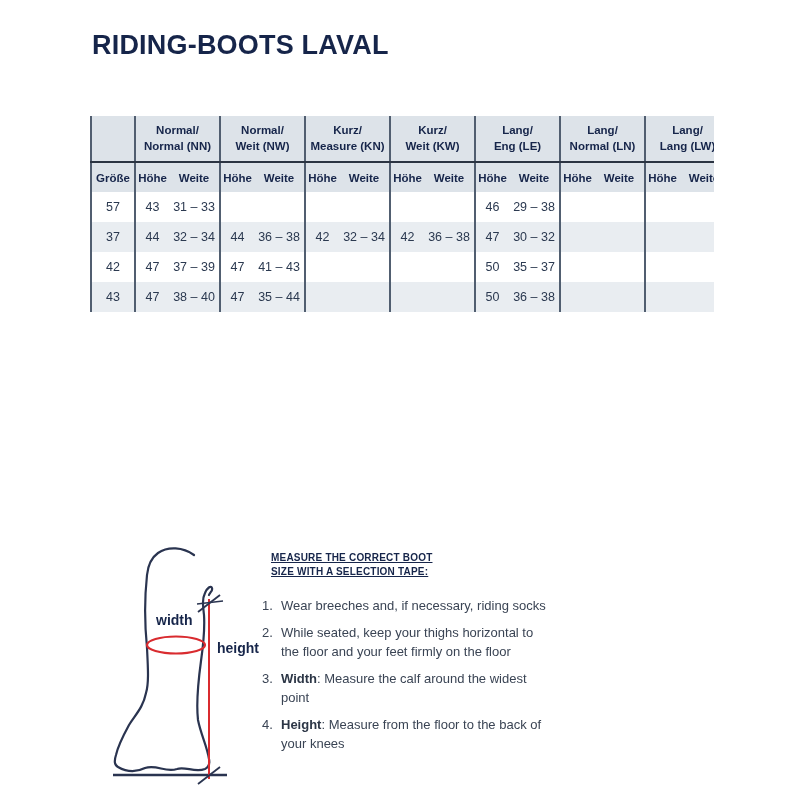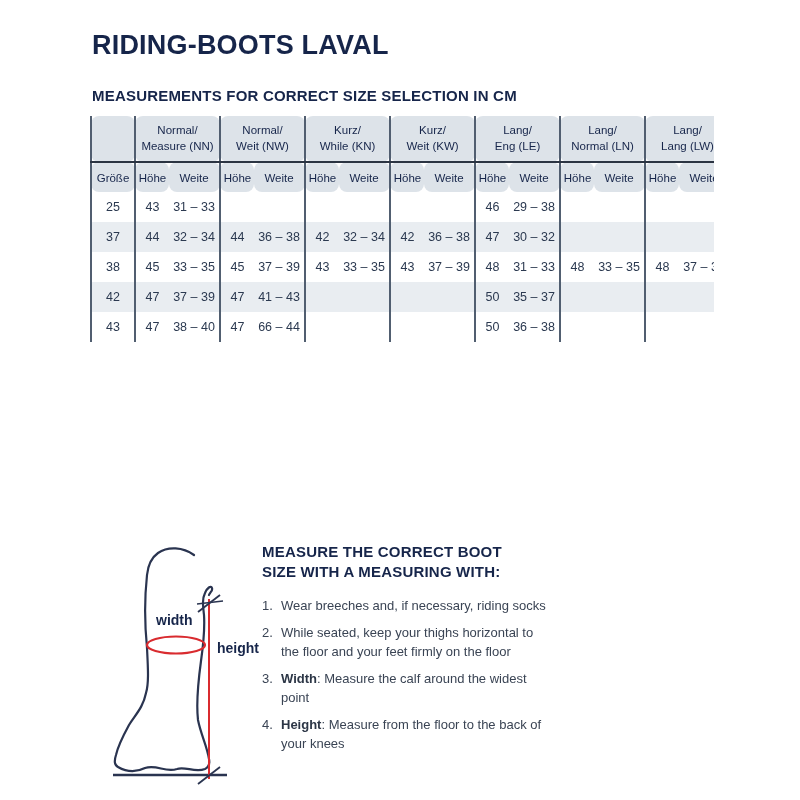--- a/index.html
+++ b/index.html
@@ -18,48 +18,47 @@
   .page{position:relative;width:714px;height:800px;background:var(--page-bg);overflow:hidden;}
 
   .title{position:absolute;left:92px;top:30px;margin:0;font-size:27px;font-weight:bold;
          color:var(--navy);letter-spacing:.2px;}
   .subtitle{position:absolute;left:92px;top:87px;margin:0;font-size:15px;font-weight:bold;
          color:var(--navy);letter-spacing:.2px;}
 
   table.size-table{position:absolute;left:90px;top:116px;width:640px;border-collapse:collapse;
          table-layout:fixed;font-family:"Liberation Sans", sans-serif;}
   .size-table th,.size-table td{padding:0;text-align:center;vertical-align:middle;}
-  .size-table thead th{background:var(--header-bg);color:var(--navy);font-weight:normal;border-radius:8px;}
+  .size-table thead th{background:var(--header-bg);color:var(--navy);font-weight:bold;}
   .group-row th{height:45px;font-size:11.5px;line-height:1.35;border-bottom:2px solid var(--hline);}
   .sub-row th{height:29px;font-size:11.5px;}
   .size-table tbody td{height:30px;font-size:12.5px;color:var(--data-ink);}
   .size-table tbody tr:nth-child(even){background:var(--stripe-bg);}
   .sec{border-left:2px solid var(--vline);}
   .first{border-left:2px solid var(--vline);}
   .last{border-right:2px solid var(--vline);}
   col.c-size{width:44px;} col.c-hoehe{width:34px;} col.c-weite{width:51px;}
 
-  .measure-head{position:absolute;left:262px;top:542px;width:300px;margin:0;
-         font-size:15px;font-weight:bold;color:var(--navy);line-height:1.35;letter-spacing:.2px;}
+  .measure-head{position:absolute;left:262px;top:542px;width:300px;margin:9px;
+         font-size:10px;font-weight:bold;color:var(--navy);line-height:1.35;letter-spacing:.2px;text-decoration:underline;}
   .steps{position:absolute;left:262px;top:597px;width:292px;}
   .step{display:flex;margin-bottom:9px;font-size:13px;line-height:1.42;color:var(--body-ink);}
   .step-num{flex:0 0 19px;}
   .step-body{flex:1;}
   .step-lead{font-weight:bold;color:#2c3646;}
 
   .boot-svg{position:absolute;left:113px;top:543px;}
   .boot-svg text{font-family:"Liberation Sans", sans-serif;font-weight:bold;font-size:14px;fill:var(--navy);}
 </style>
 </head>
 <body>
 
 <div class="page">
 
   <h1 class="title">RIDING-BOOTS LAVAL</h1>
-  <h2 class="subtitle">MEASUREMENTS FOR CORRECT SIZE SELECTION IN CM</h2>
 
   <table class="size-table" id="size-table">
       <colgroup>
         <col class="c-size">
         <col class="c-hoehe">
         <col class="c-weite">
         <col class="c-hoehe">
         <col class="c-weite">
         <col class="c-hoehe">
         <col class="c-weite">
@@ -70,29 +69,29 @@
         <col class="c-hoehe">
         <col class="c-weite">
         <col class="c-hoehe">
         <col class="c-weite">
       </colgroup>
       <thead>
         <tr class="group-row">
           <th class="first"></th>
           <th colspan="2" class="sec">
             <div>Normal/</div>
-            <div>Measure (NN)</div>
+            <div>Normal (NN)</div>
           </th>
           <th colspan="2" class="sec">
             <div>Normal/</div>
             <div>Weit (NW)</div>
           </th>
           <th colspan="2" class="sec">
             <div>Kurz/</div>
-            <div>While (KN)</div>
+            <div>Measure (KN)</div>
           </th>
           <th colspan="2" class="sec">
             <div>Kurz/</div>
             <div>Weit (KW)</div>
           </th>
           <th colspan="2" class="sec">
             <div>Lang/</div>
             <div>Eng (LE)</div>
           </th>
           <th colspan="2" class="sec">
@@ -117,21 +116,21 @@
           <th class="sec">Höhe</th>
           <th class="">Weite</th>
           <th class="sec">Höhe</th>
           <th class="">Weite</th>
           <th class="sec">Höhe</th>
           <th class="last">Weite</th>
         </tr>
       </thead>
       <tbody>
         <tr>
-          <td class="first">25</td>
+          <td class="first">57</td>
           <td class="sec">43</td>
           <td class="">31 – 33</td>
           <td class="sec"></td>
           <td class=""></td>
           <td class="sec"></td>
           <td class=""></td>
           <td class="sec"></td>
           <td class=""></td>
           <td class="sec">46</td>
           <td class="">29 – 38</td>
@@ -151,37 +150,20 @@
           <td class="sec">42</td>
           <td class="">36 – 38</td>
           <td class="sec">47</td>
           <td class="">30 – 32</td>
           <td class="sec"></td>
           <td class=""></td>
           <td class="sec"></td>
           <td class="last"></td>
         </tr>
         <tr>
-          <td class="first">38</td>
-          <td class="sec">45</td>
-          <td class="">33 – 35</td>
-          <td class="sec">45</td>
-          <td class="">37 – 39</td>
-          <td class="sec">43</td>
-          <td class="">33 – 35</td>
-          <td class="sec">43</td>
-          <td class="">37 – 39</td>
-          <td class="sec">48</td>
-          <td class="">31 – 33</td>
-          <td class="sec">48</td>
-          <td class="">33 – 35</td>
-          <td class="sec">48</td>
-          <td class="last">37 – 39</td>
-        </tr>
-        <tr>
           <td class="first">42</td>
           <td class="sec">47</td>
           <td class="">37 – 39</td>
           <td class="sec">47</td>
           <td class="">41 – 43</td>
           <td class="sec"></td>
           <td class=""></td>
           <td class="sec"></td>
           <td class=""></td>
           <td class="sec">50</td>
@@ -189,21 +171,21 @@
           <td class="sec"></td>
           <td class=""></td>
           <td class="sec"></td>
           <td class="last"></td>
         </tr>
         <tr>
           <td class="first">43</td>
           <td class="sec">47</td>
           <td class="">38 – 40</td>
           <td class="sec">47</td>
-          <td class="">66 – 44</td>
+          <td class="">35 – 44</td>
           <td class="sec"></td>
           <td class=""></td>
           <td class="sec"></td>
           <td class=""></td>
           <td class="sec">50</td>
           <td class="">36 – 38</td>
           <td class="sec"></td>
           <td class=""></td>
           <td class="sec"></td>
           <td class="last"></td>
@@ -241,21 +223,21 @@
     <line x1="85" y1="241" x2="107" y2="224" stroke="#2a3450" stroke-width="1.8"></line>
 
     <ellipse cx="63" cy="102" rx="29" ry="8.5" fill="none" stroke="#d92b2f" stroke-width="2.2"></ellipse>
 
     <text x="43" y="82">width</text>
     <text x="104" y="110">height</text>
   </svg>
 
   <h3 class="measure-head">
     <span>MEASURE THE CORRECT BOOT</span><br>
-    <span>SIZE WITH A MEASURING WITH:</span>
+    <span>SIZE WITH A SELECTION TAPE:</span>
   </h3>
 
   <div class="steps">
     <div class="step">
       <span class="step-num">1.</span>
       <span class="step-body"><span class="step-lead"></span><span>Wear breeches and, if necessary, riding socks</span></span>
     </div>
     <div class="step">
       <span class="step-num">2.</span>
       <span class="step-body"><span class="step-lead"></span><span>While seated, keep your thighs horizontal to the floor and your feet firmly on the floor</span></span>

